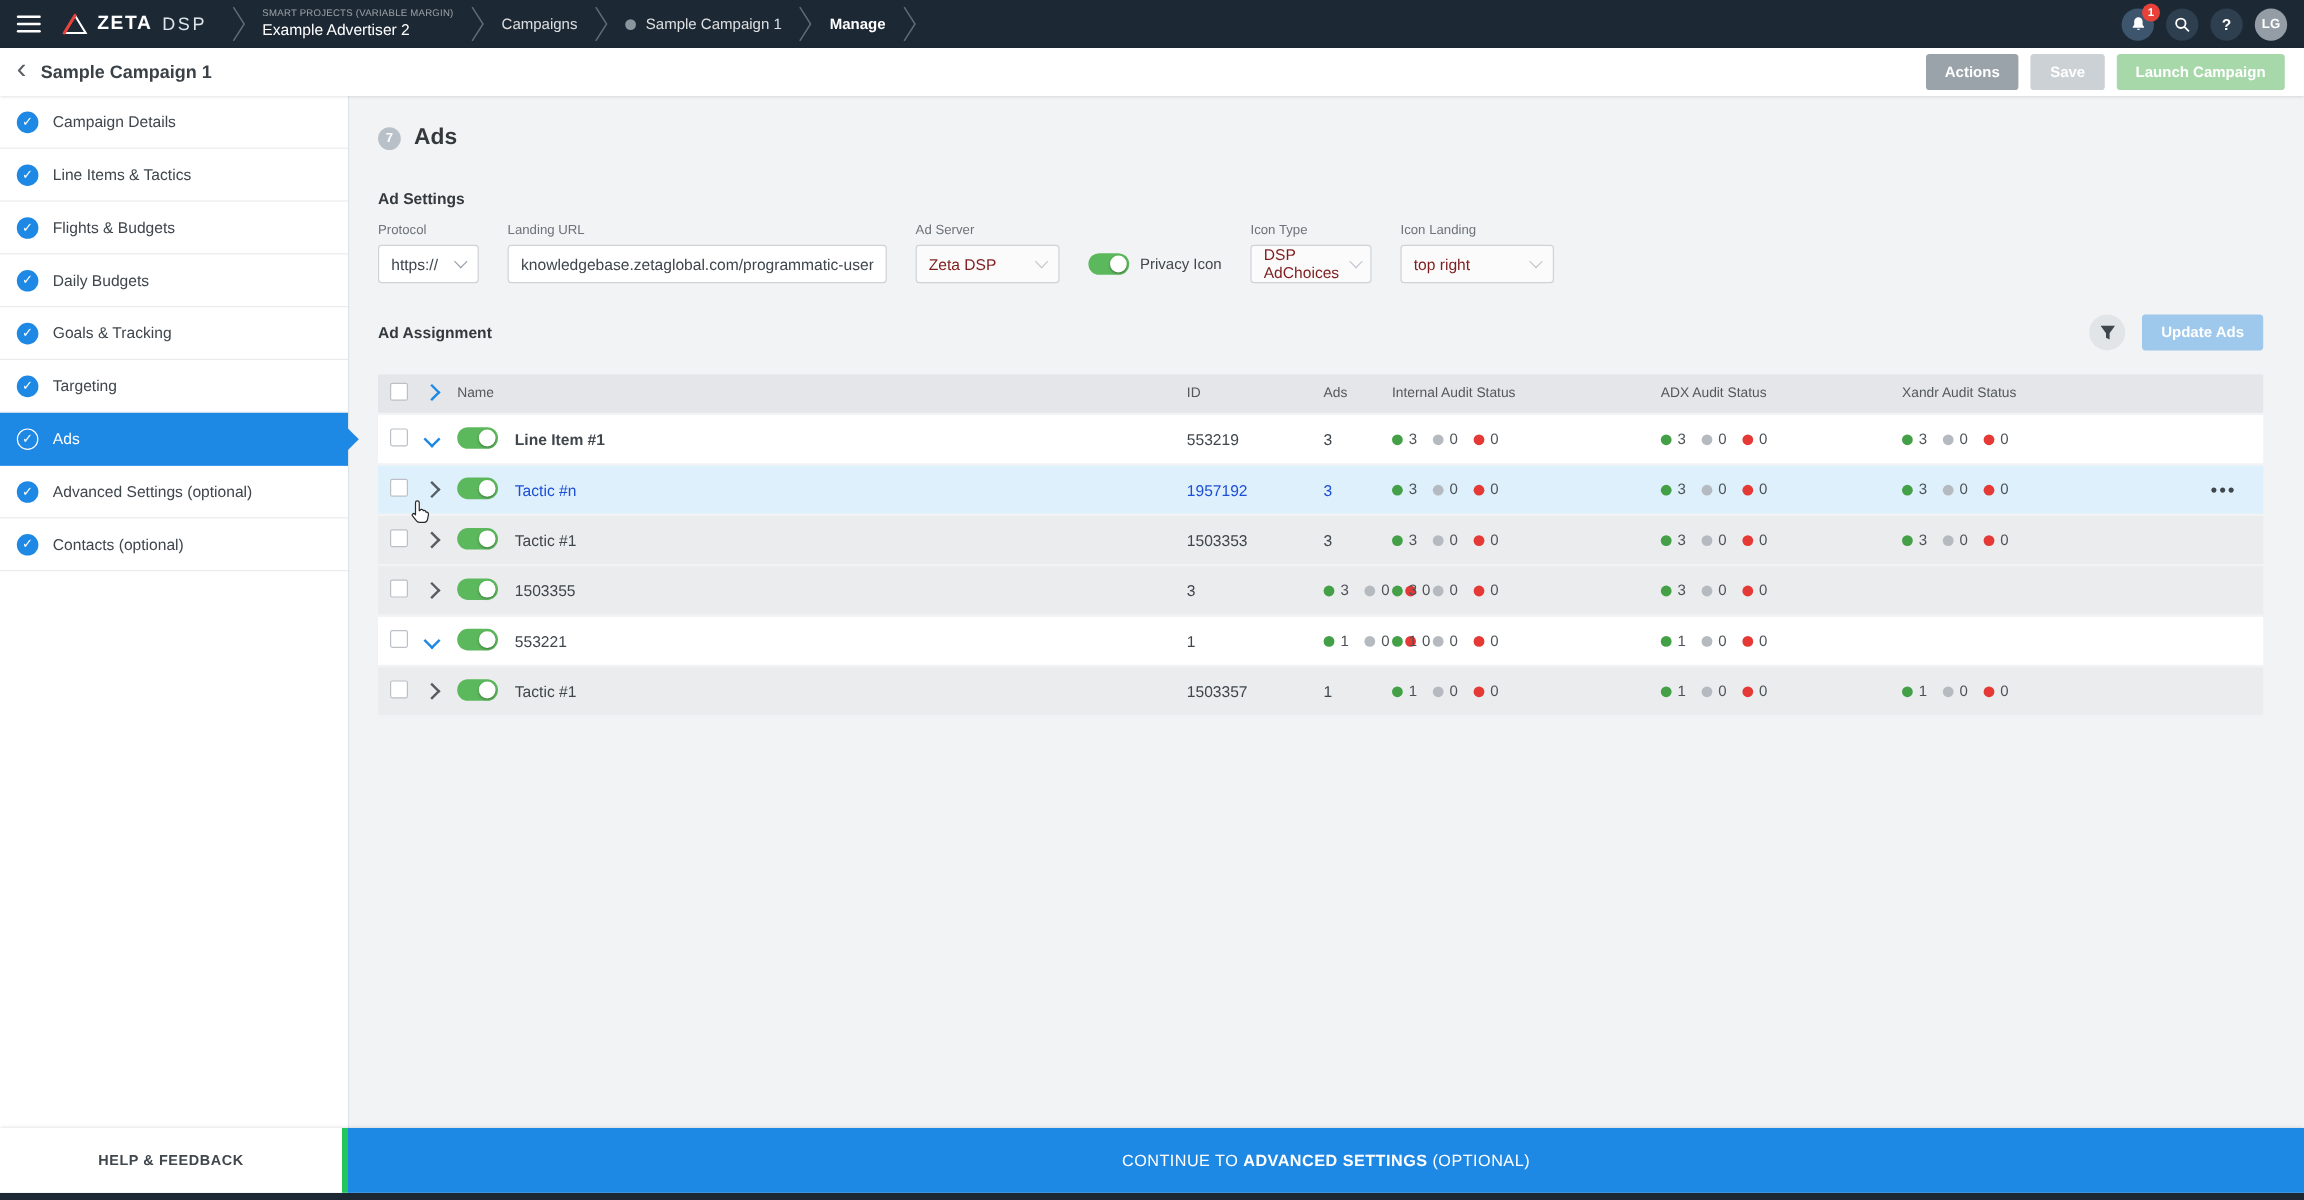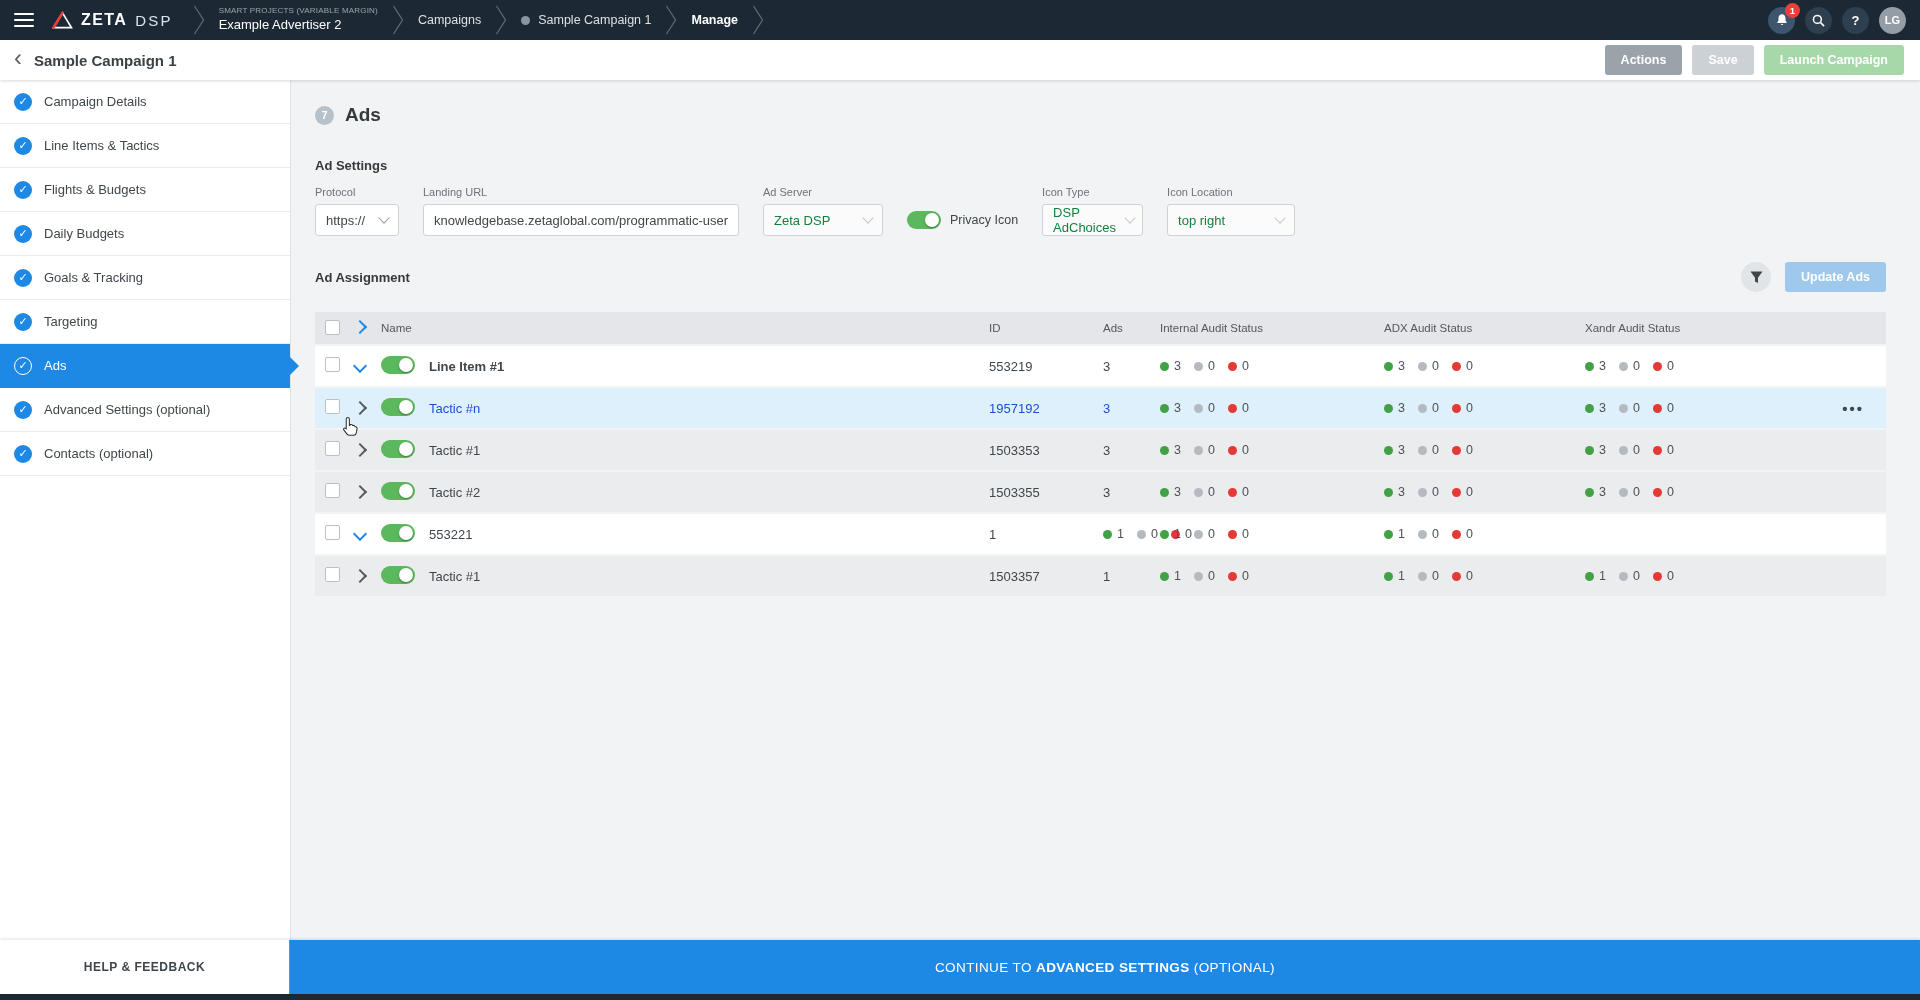--- a/index.html
+++ b/index.html
@@ -54,21 +54,21 @@
   .page-title-row h2{font-size:19px;font-weight:700;color:#34393e;margin:0}
   .section-title{font-size:13px;font-weight:700;color:#34393e;margin:0}
   .st-gap{margin-top:32px}
 
   
   .form-row{display:flex;align-items:flex-end;gap:24px;margin-top:13px}
   .field{display:flex;flex-direction:column;gap:6px}
   .field label{font-size:11px;color:#6c737a}
   .select,.text-input{height:32px;border:1px solid #cfd3d7;border-radius:3px;background:#fff;font-size:13px;color:#3f464c;display:flex;align-items:center;padding:0 10px;box-sizing:border-box}
   .select{justify-content:space-between;cursor:pointer;gap:10px}
-  .select.disabled{color:#15803d;background:#fbfbfc;cursor:default}
+  .select.disabled{color:#7f1d1d;background:#fbfbfc;cursor:default}
   .sel-chev{width:7px;height:7px;border-right:1.6px solid #9aa1a8;border-bottom:1.6px solid #9aa1a8;transform:rotate(45deg);margin-top:-4px;flex:0 0 7px}
   .select.disabled .sel-chev{border-color:#c3c8cd}
   .text-input{font-family:inherit;outline:none}
   .w-protocol .select{width:84px}
   .w-url .text-input{width:316px}
   .w-adserver .select{width:120px}
   .w-icontype .select{width:101px}
   .w-iconloc .select{width:128px}
   .toggle-field{display:flex;flex-direction:row;align-items:center;gap:9px;padding-bottom:7px}
   .toggle{width:34px;height:18px;border-radius:10px;background:#5cb85c;position:relative;cursor:pointer;flex:0 0 34px;display:inline-block}
@@ -97,21 +97,21 @@
   .c-namehead{grid-column:3/5;cursor:pointer}
   .c-status{display:flex;align-items:center}
   .dotgrp{display:inline-flex;align-items:center;margin-right:13px}
   .dot{width:9px;height:9px;border-radius:50%;display:inline-block;margin-right:5px}
   .dotgrp em{font-style:normal;font-size:12.5px;color:#4c5257}
   .c-menu{text-align:right;padding-right:22px}
   .dots{letter-spacing:2px;font-weight:700;color:#3f464c;cursor:pointer;font-size:15px}
 
   
   .footer-row{flex:0 0 54px;display:flex;position:relative;z-index:6;box-shadow:0 -1px 3px rgba(0,0,0,.12)}
-  .help{width:290px;flex:0 0 290px;background:#fff;display:flex;align-items:center;justify-content:center;font-size:12px;font-weight:700;color:#3f464c;letter-spacing:.5px;border-right:1px solid #22c55e;cursor:pointer;box-sizing:border-box}
+  .help{width:290px;flex:0 0 290px;background:#fff;display:flex;align-items:center;justify-content:center;font-size:12px;font-weight:700;color:#3f464c;letter-spacing:.5px;border-right:5px solid #22c55e;cursor:pointer;box-sizing:border-box}
   .continue-bar{flex:1;background:#1e88e5;color:#fff;display:flex;align-items:center;justify-content:center;font-size:13.5px;letter-spacing:.4px;cursor:pointer;font-weight:500}
   .continue-bar strong{font-weight:800}
   .bottom-strip{flex:0 0 6px;background:#1c2834}
 
   .cursor{position:absolute;left:338px;top:416px;z-index:50;pointer-events:none}
 </style>
 </head>
 <body>
 
 <div class="app">
@@ -273,21 +273,21 @@
           <span class="toggle-label">Privacy Icon</span>
         </div>
         <div class="field w-icontype">
           <label>Icon Type</label>
           <div class="select disabled">
             <span>DSP AdChoices</span>
             <i class="sel-chev"></i>
           </div>
         </div>
         <div class="field w-iconloc">
-          <label>Icon Location</label>
+          <label>Icon Landing</label>
           <div class="select disabled">
             <span>top right</span>
             <i class="sel-chev"></i>
           </div>
         </div>
       </div>
 
       <div class="assign-row">
         <h3 class="section-title">Ad Assignment</h3>
         <span class="spacer"></span>
@@ -462,21 +462,20 @@
                   <i class="dot" style="background: rgb(229, 57, 53);"></i>
                   <em>0</em>
                 </span>
               </div>
     <div class="cell c-menu"><span class="dots" style="visibility: hidden;">•••</span></div>
   </div>
             <div class="trow shaded">
     <div class="cell"><span class="checkbox"></span></div>
     <div class="cell"><span class="chev right"></span></div>
     <div class="cell"><span class="toggle"><span class="knob"></span></span></div>
-    <div class="cell"><span class="row-name">Tactic #2</span></div>
     <div class="cell c-id">1503355</div>
     <div class="cell c-ads">3</div>
     <div class="cell c-status">
                 <span class="dotgrp">
                   <i class="dot" style="background: rgb(67, 160, 71);"></i>
                   <em>3</em>
                 </span>
                 <span class="dotgrp">
                   <i class="dot" style="background: rgb(180, 186, 192);"></i>
                   <em>0</em>

